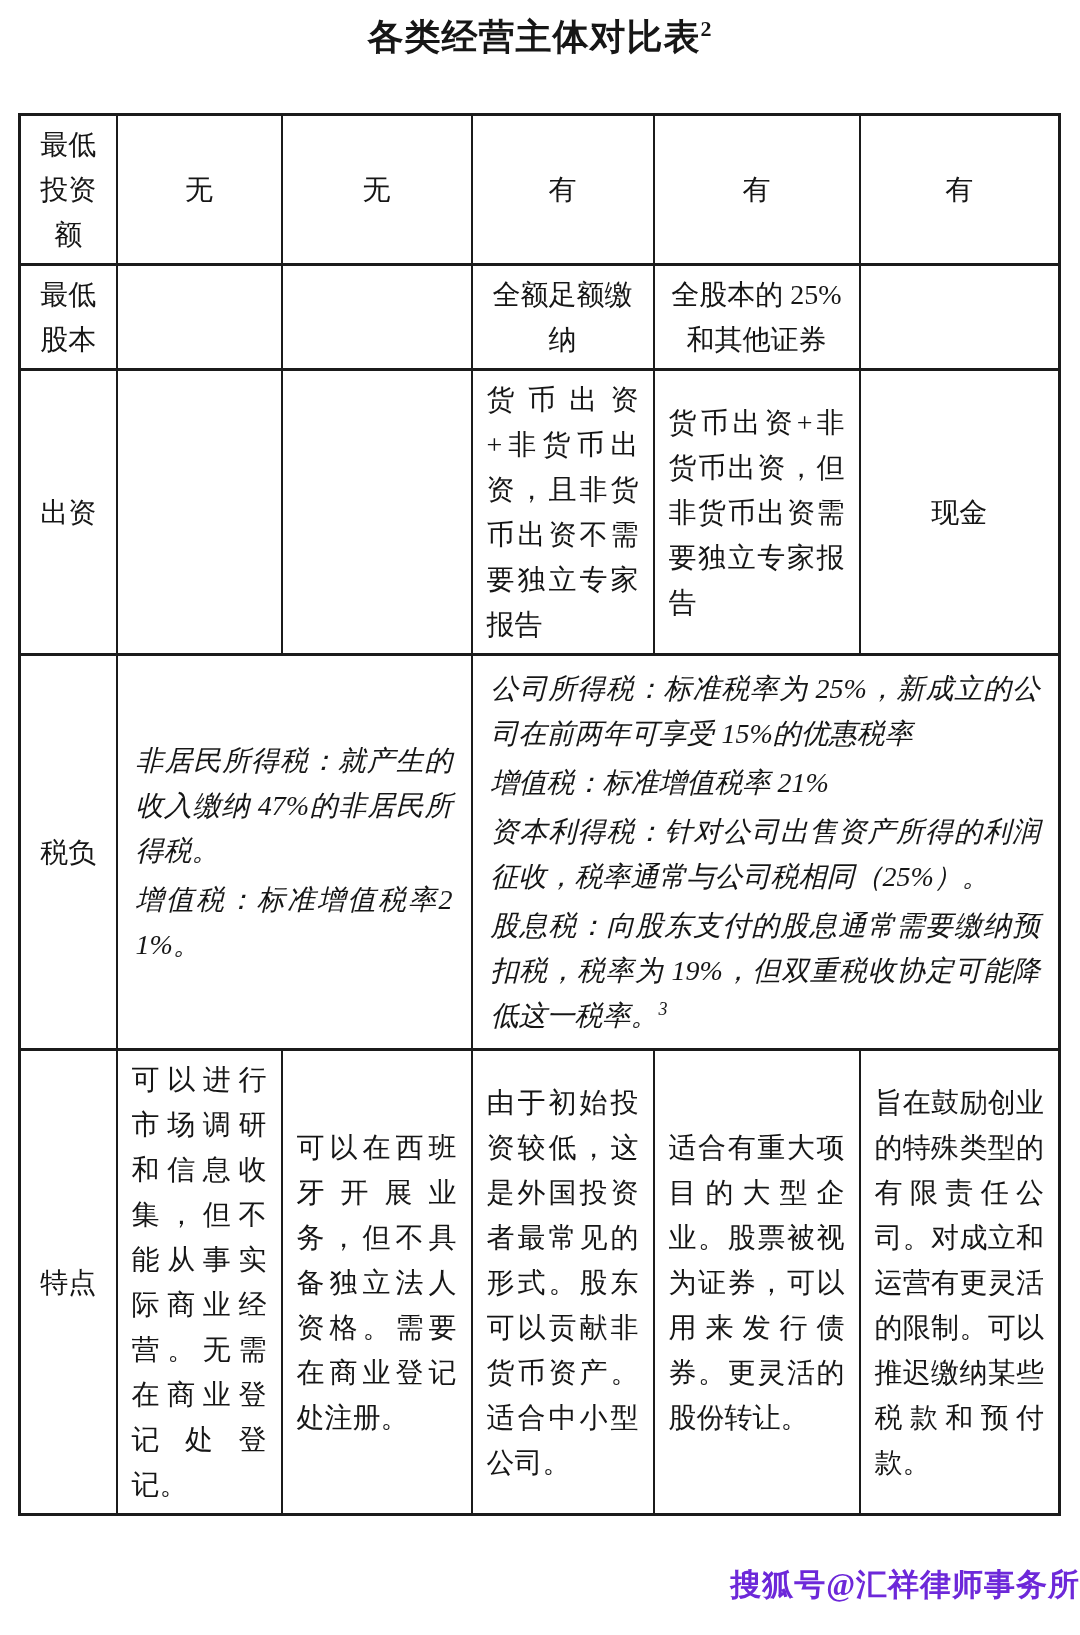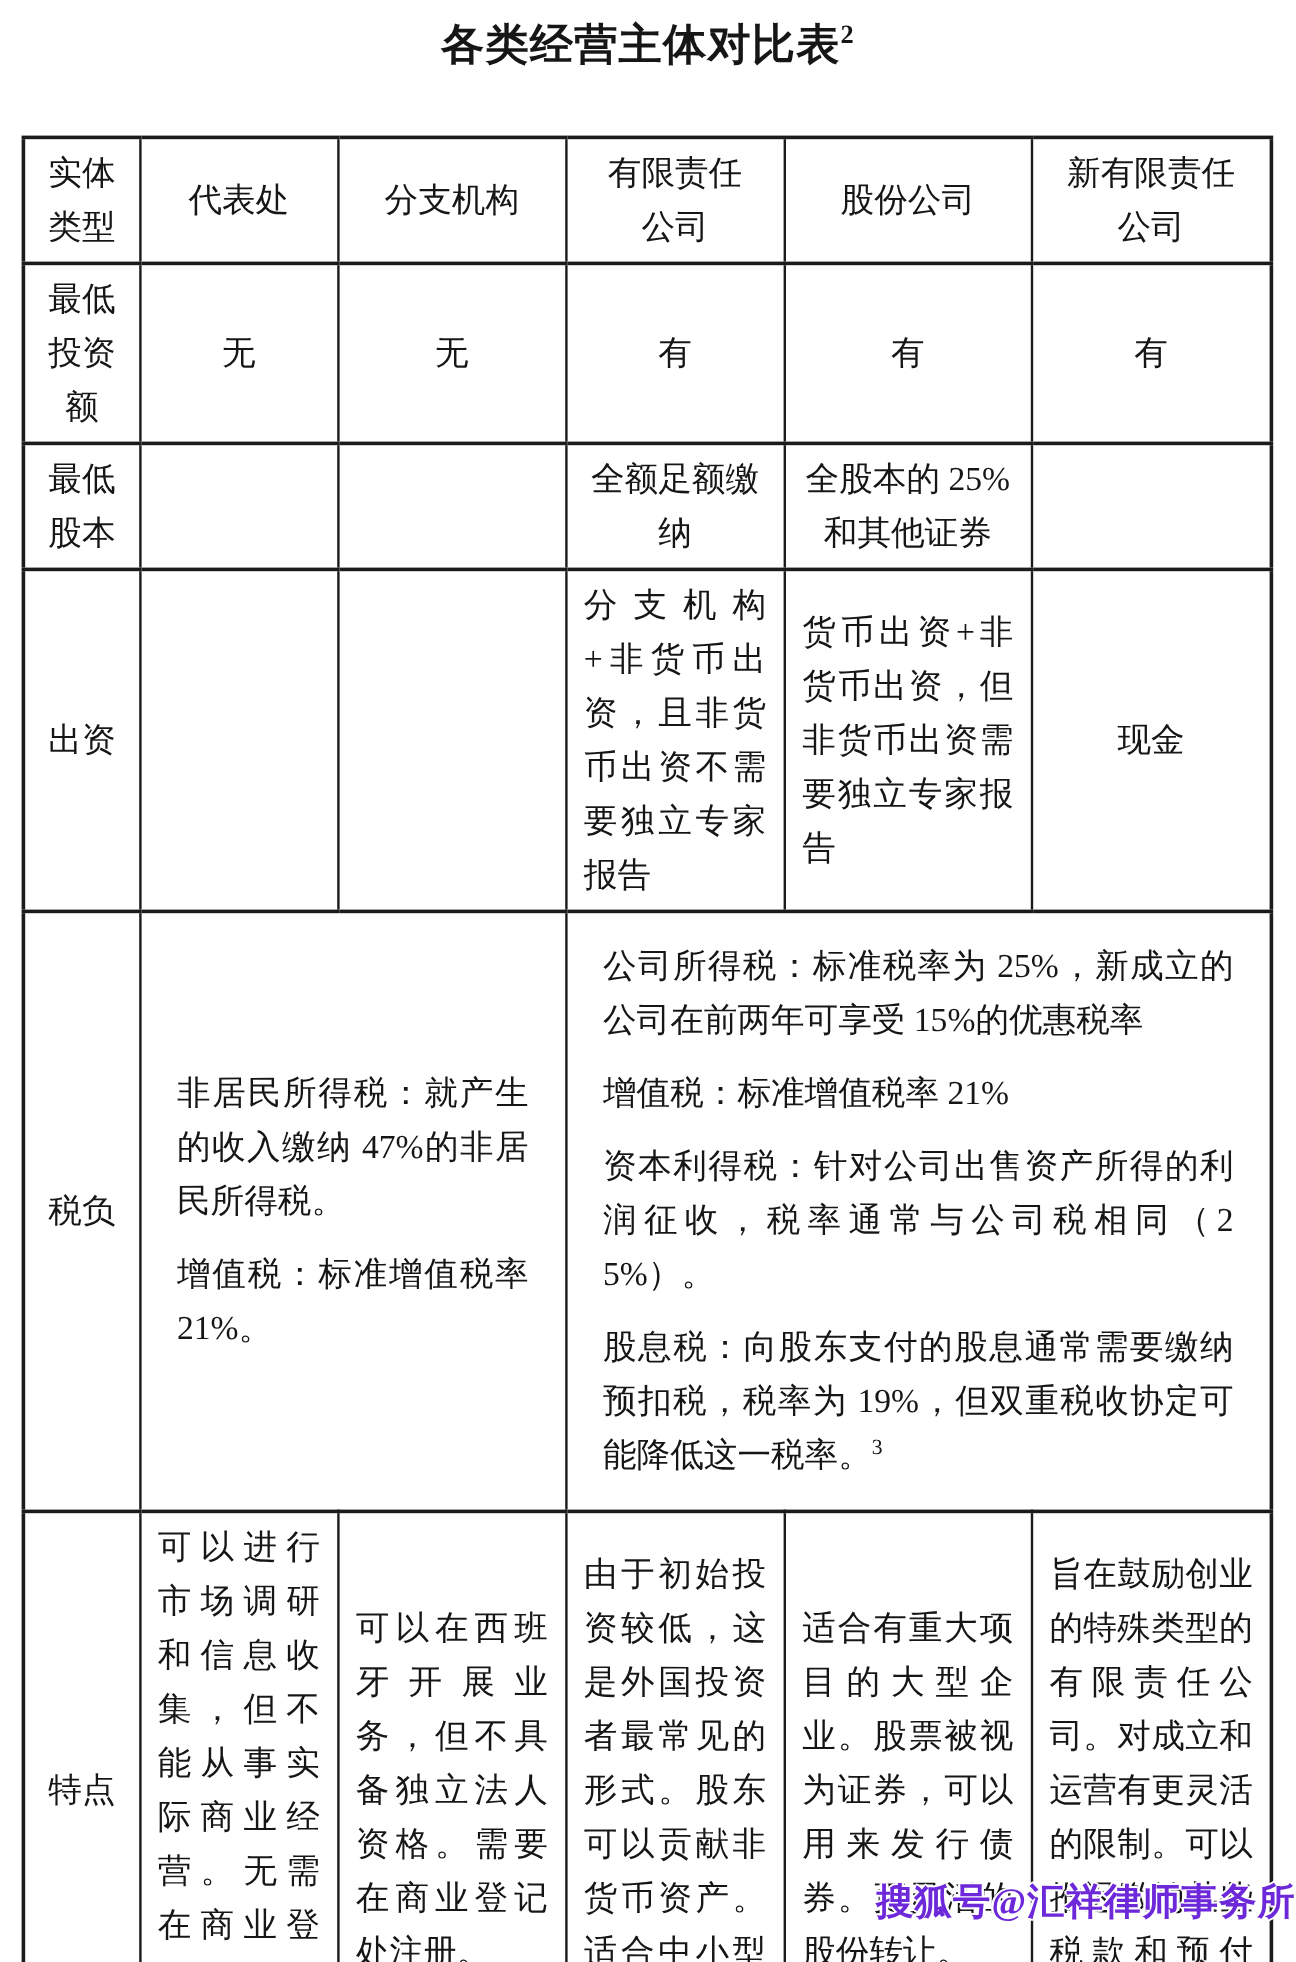--- a/index.html
+++ b/index.html
@@ -53,23 +53,24 @@
     text-align: center;
     padding: 6px 8px;
   }
   td.c { text-align: center; }
   td.j {
     text-align: justify;
     text-justify: inter-character;
   }
   td.prewrap { white-space: pre-line; }
   td p {
-    margin: 16px;
+    margin: 4px;
     text-align: justify;
     text-justify: inter-character;
+    font-style: italic;
   }
   sup.fn {
     font-size: 18px;
     vertical-align: super;
     line-height: 0;
   }
   tr.r-header   { height: 97px; }
   tr.r-legal    { height: 90px; }
   tr.r-invest   { height: 143px; }
   tr.r-capital  { height: 97px; }
@@ -104,30 +105,20 @@
     <colgroup>
       <col style="width:97px">
       <col style="width:165px">
       <col style="width:190px">
       <col style="width:182px">
       <col style="width:206px">
       <col style="width:200px">
     </colgroup>
 
     <tbody>
-        <tr class="r-header">
-      <td class="rowhead">实体类型</td>
-      <td class="c prewrap">代表处</td>
-      <td class="c prewrap">分支机构</td>
-      <td class="c prewrap">有限责任
-公司</td>
-      <td class="c prewrap">股份公司</td>
-      <td class="c prewrap">新有限责任
-公司</td>
-    </tr>
 
     <tr class="r-legal">
       <td class="rowhead">最低投资额</td>
       <td class="c">无</td>
       <td class="c">无</td>
       <td class="c">有</td>
       <td class="c">有</td>
       <td class="c">有</td>
     </tr>
 
@@ -138,21 +129,21 @@
       <td class="c"></td>
       <td class="c">全额足额缴纳</td>
       <td class="c">全股本的 25%和其他证券</td>
       <td class="c"></td>
     </tr>
 
     <tr class="r-contrib">
       <td class="rowhead">出资</td>
       <td class="c"></td>
       <td class="c"></td>
-      <td class="j">分支机构+非货币出资，且非货币出资不需要独立专家报告</td>
+      <td class="j">货币出资+非货币出资，且非货币出资不需要独立专家报告</td>
       <td class="j">货币出资+非货币出资，但非货币出资需要独立专家报告</td>
       <td class="c">现金</td>
     </tr>
 
     <tr class="r-tax">
       <td class="rowhead">税负</td>
       <td class="j" colspan="2">
         <p>非居民所得税：就产生的收入缴纳 47%的非居民所得税。</p>
         <p>增值税：标准增值税率21%。</p>
       </td>

